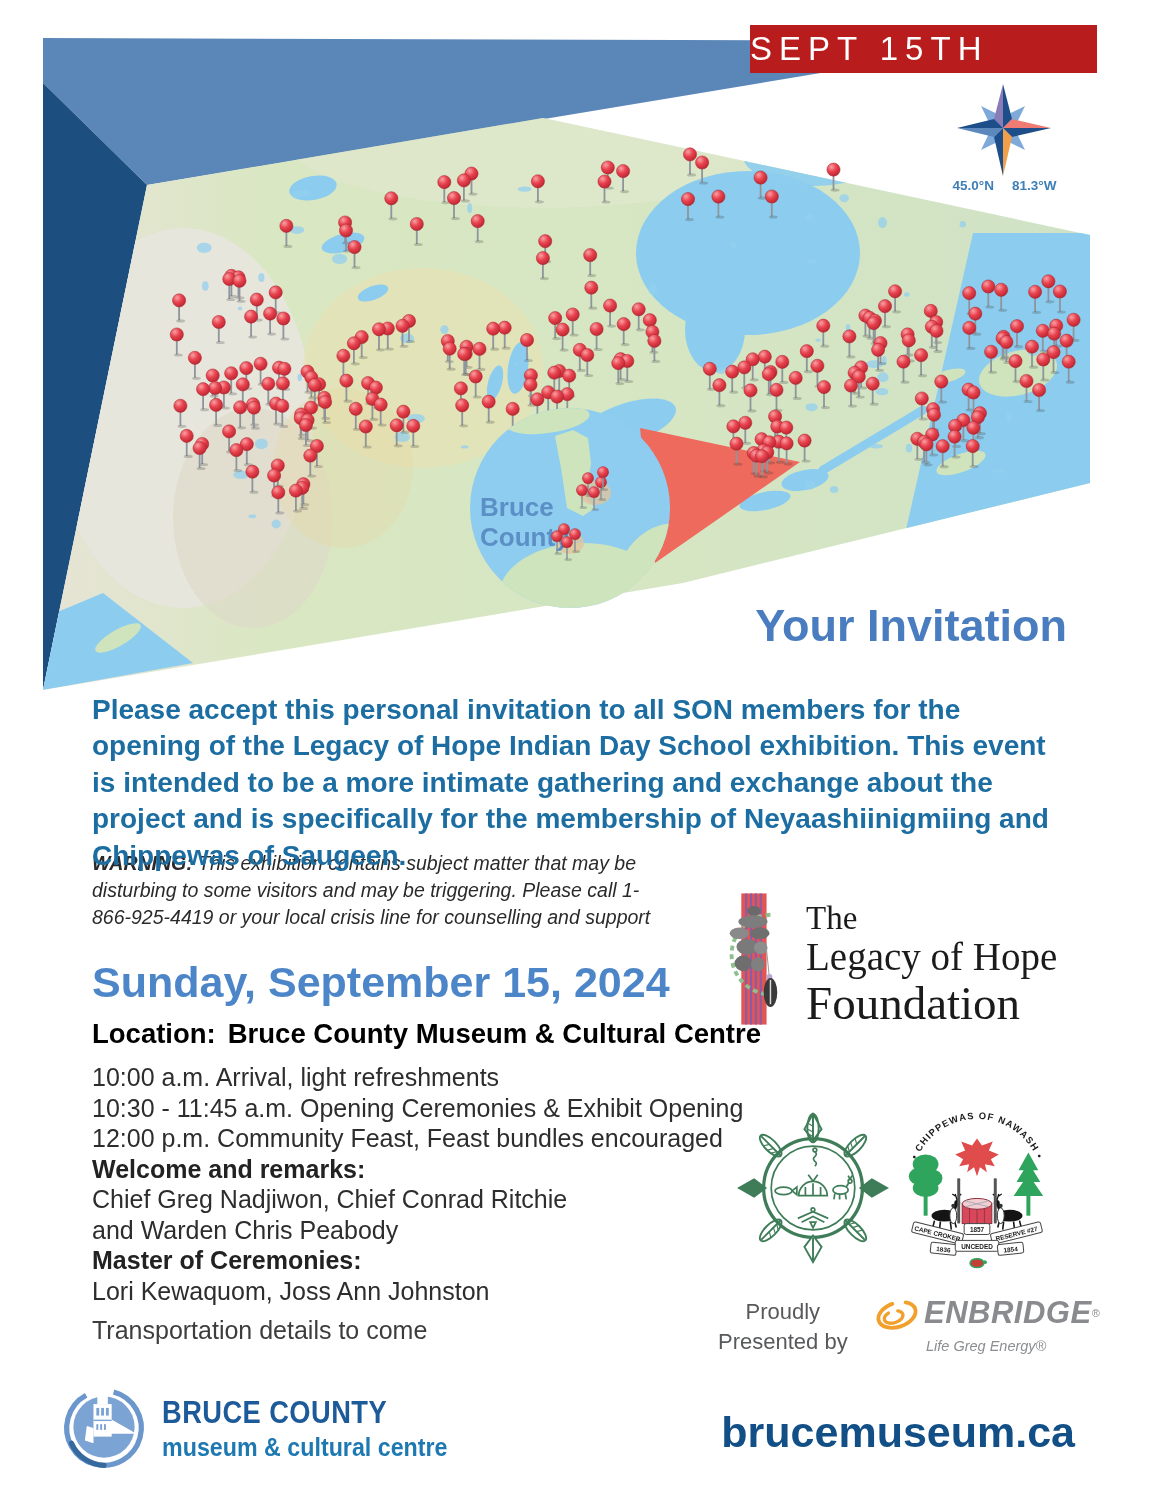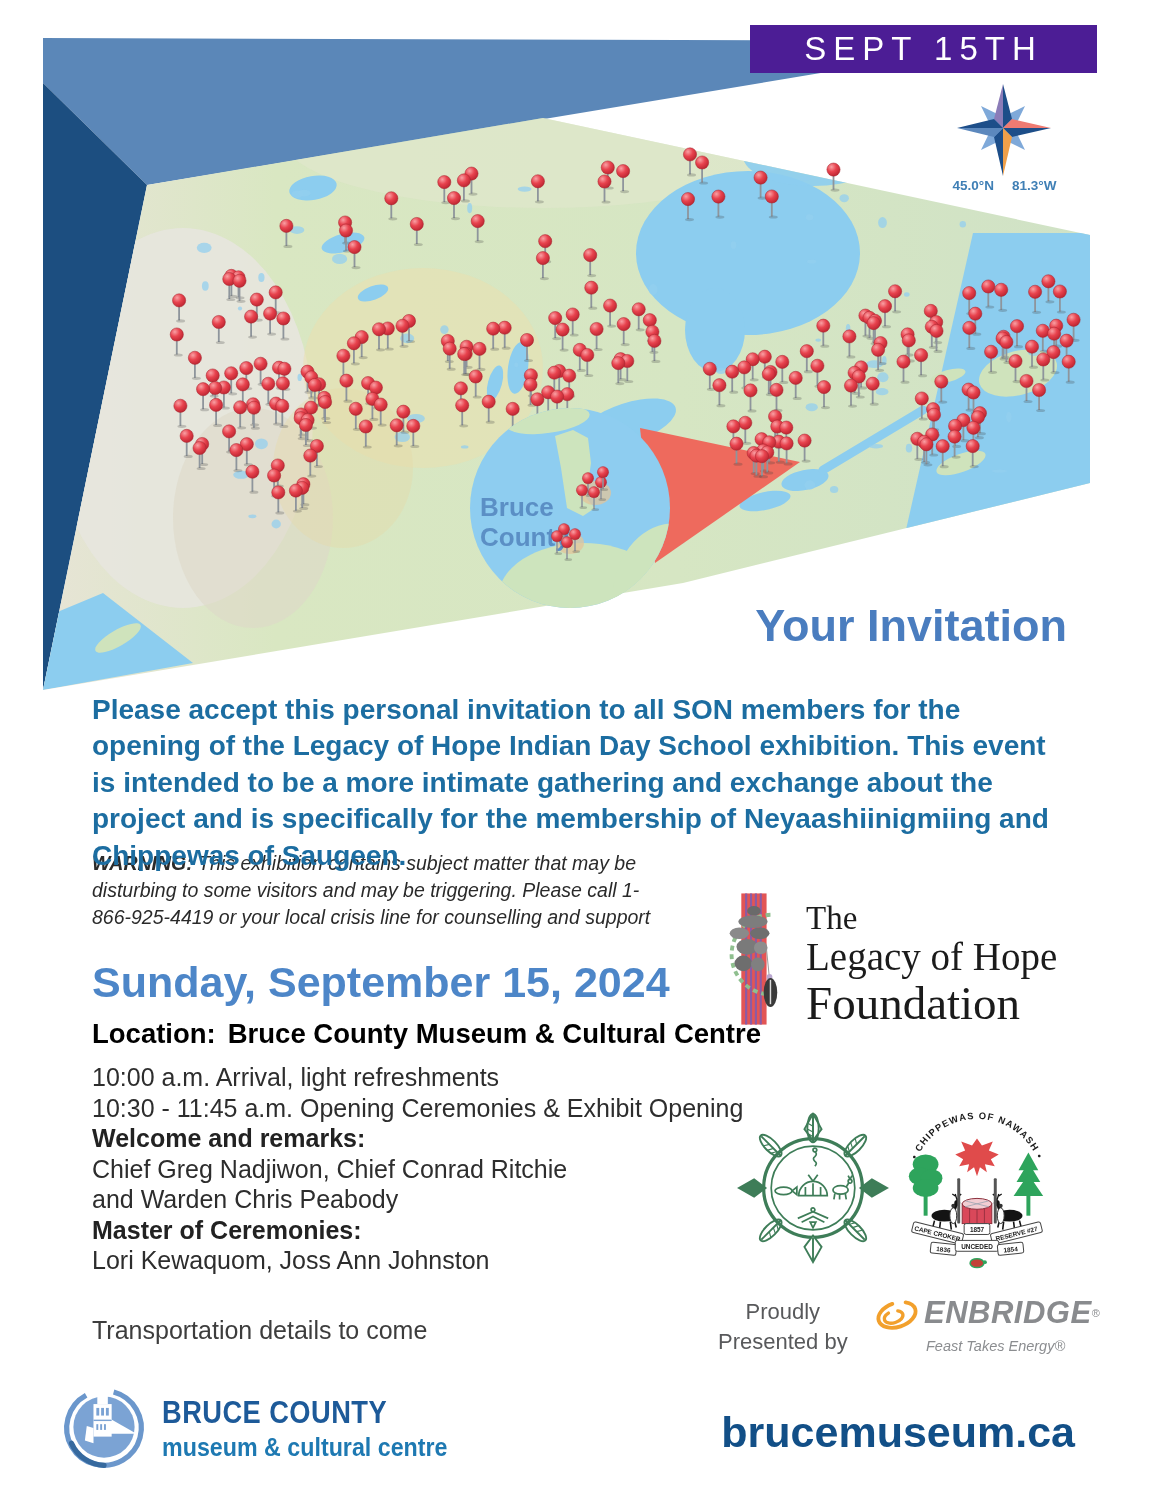--- a/index.html
+++ b/index.html
@@ -1,20 +1,20 @@
 <!DOCTYPE html>
 <html><head>
 <meta charset="utf-8">
 <style>
   html,body{margin:0;padding:0;background:#ffffff;}
   .page{position:relative;width:1159px;height:1500px;background:#fff;overflow:hidden;
         font-family:"Liberation Sans", sans-serif;}
   .hero{position:absolute;left:43px;top:38px;width:1057px;height:660px;z-index:1;}
-  .banner{position:absolute;left:750px;top:25px;width:347px;height:48px;background:#4c1d95;
-          z-index:5;display:flex;align-items:center;justify-content:center;}
+  .banner{position:absolute;left:750px;top:25px;width:347px;height:48px;background:#b91c1c;
+          z-index:5;display:flex;align-items:center;justify-content:flex-start;}
   .banner span{color:#fff;font-size:33px;letter-spacing:7px;font-weight:400;}
   .compass{position:absolute;left:928px;top:70px;width:150px;height:135px;z-index:4;}
   .compass text{font-size:13.5px;font-weight:bold;fill:#3f7fb5;font-family:"Liberation Sans",sans-serif;}
   .lens-label{font-size:26px;font-weight:bold;fill:#5b8fc5;font-family:"Liberation Sans",sans-serif;}
 
   .invite-heading{position:absolute;right:92px;top:600px;margin:0;font-size:45px;font-weight:bold;
         color:#4a7dbf;z-index:3;}
   .invite-body{position:absolute;left:92px;top:692px;width:978px;margin:0;font-size:28px;
         font-weight:bold;line-height:1.3;color:#1c6da1;z-index:3;}
   .warning{position:absolute;left:92px;top:850px;width:560px;margin:0;font-style:italic;
@@ -1440,20 +1440,21 @@
   <h1 class="invite-heading">Your Invitation</h1>
   <p class="invite-body">Please accept this personal invitation to all SON members for the opening of the Legacy of Hope Indian Day School exhibition. This event is intended to be a more intimate gathering and exchange about the project and is specifically for the membership of Neyaashiinigmiing and Chippewas of Saugeen.</p>
   <p class="warning"><b>WARNING:</b><span> This exhibition contains subject matter that may be disturbing to some visitors and may be triggering. Please call 1-866-925-4419 or your local crisis line for counselling and support</span></p>
 
   <h2 class="date-heading">Sunday, September 15, 2024</h2>
   <p class="location"><b>Location:</b><span>Bruce County Museum &amp; Cultural Centre</span></p>
 
   <div class="schedule">
     <div class="sched-line">10:00 a.m. Arrival, light refreshments</div>
     <div class="sched-line">10:30 - 11:45 a.m. Opening Ceremonies &amp; Exhibit Opening</div>
+    <div class="sched-line">12:00 p.m. Community Feast, Feast bundles encouraged</div>
     <div class="sched-line bold">Welcome and remarks:</div>
     <div class="sched-line">Chief Greg Nadjiwon, Chief Conrad Ritchie</div>
     <div class="sched-line">and Warden Chris Peabody</div>
     <div class="sched-line bold">Master of Ceremonies:</div>
     <div class="sched-line">Lori Kewaquom, Joss Ann Johnston</div>
   </div>
 
   <p class="transport">Transportation details to come</p>
 
   <div class="legacy">
@@ -1617,21 +1618,21 @@
     <div class="enb-row">
       <svg viewBox="0 0 48 48" width="46" height="46">
         <g transform="rotate(-18 24 26)">
           <ellipse cx="24" cy="26" rx="20" ry="12.5" stroke="#f2a02c" stroke-width="4" fill="none" stroke-dasharray="76 14" stroke-linecap="round"></ellipse>
           <ellipse cx="20" cy="27" rx="10" ry="6" stroke="#f2a02c" stroke-width="3.5" fill="none" stroke-dasharray="34 10" stroke-linecap="round"></ellipse>
         </g>
       </svg>
       <span class="enb-name">ENBRIDGE</span>
         <span class="enb-reg">®</span>
     </div>
-    <div class="enb-tag">Feast Takes Energy®</div>
+    <div class="enb-tag">Life Greg Energy®</div>
   </div>
 
   <div class="footer-logo">
     <svg viewBox="0 0 92 92" width="88" height="88">
       <circle cx="46" cy="46" r="39" stroke="#6b97cc" stroke-width="5.5" fill="none" stroke-dasharray="215 30" transform="rotate(-75 46 46)"></circle>
       <path d="M 12,62 A 39,39 0 0 0 46,85" stroke="#36699e" stroke-width="5.5" fill="none" stroke-linecap="round"></path>
       <circle cx="46" cy="45" r="32" fill="#7ba3d4"></circle>
       <g fill="#fff">
         <polygon points="52,36 80,52 52,52"></polygon>
         <rect x="35" y="21" width="19" height="34"></rect>

